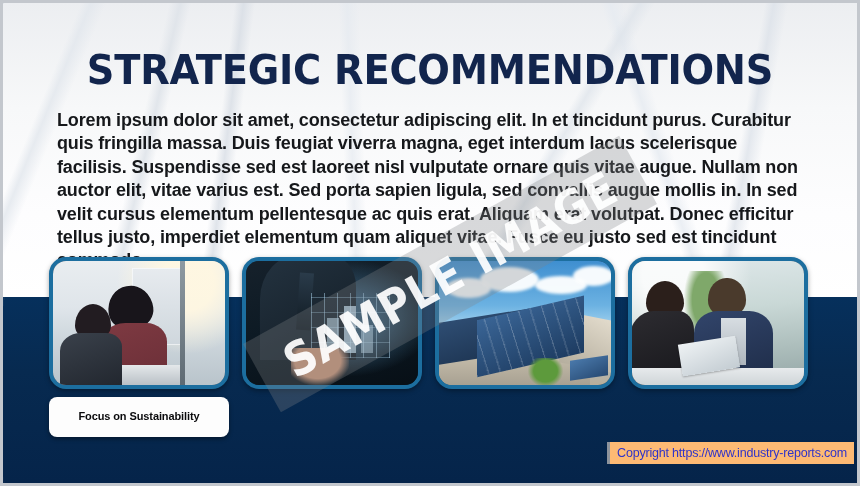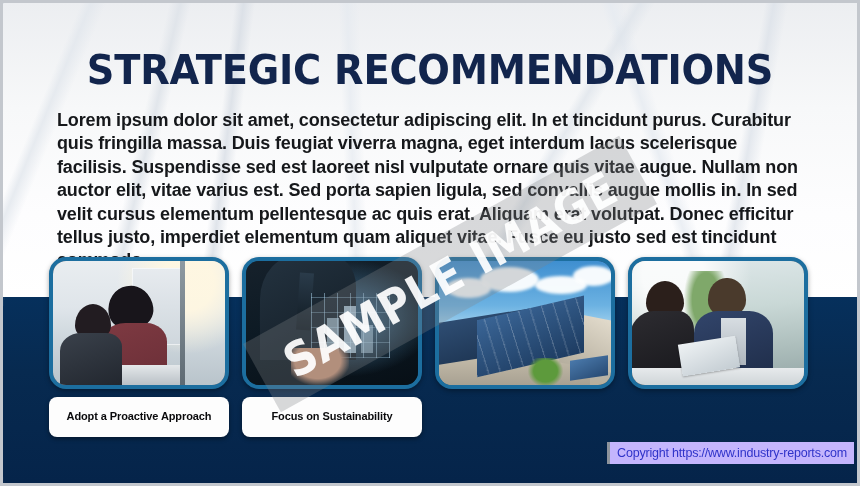--- a/index.html
+++ b/index.html
@@ -226,21 +226,21 @@
     font-family:"DejaVu Sans Condensed","Liberation Sans", sans-serif;
     white-space:nowrap;
   }
   
   .copyright {
     position:absolute;
     right:3px; bottom:19px;
     height:22px;
     padding:0 7px;
     display:flex; align-items:center;
-    background:#c4b5fd;
+    background:#fdba74;
     color:#2f33c9;
     font-size:12.5px;
     letter-spacing:-0.2px;
     white-space:nowrap;
     border-left:3px solid #8e949c;
   }
 </style>
 </head>
 <body>
 
@@ -304,21 +304,20 @@
         <div class="wh"></div>
           <div class="wbody"></div>
         <div class="table"></div>
           <div class="tab"></div>
       </div>
     </div>
 
   </div>
 
   <div class="pills">
-    <div class="pill">Adopt a Proactive Approach</div>
     <div class="pill">Focus on Sustainability</div>
   </div>
 
   <div class="watermark">
     <div class="band"></div>
     <div class="wtext">SAMPLE IMAGE</div>
   </div>
 
   <div class="copyright">Copyright https://www.industry-reports.com</div>
 

